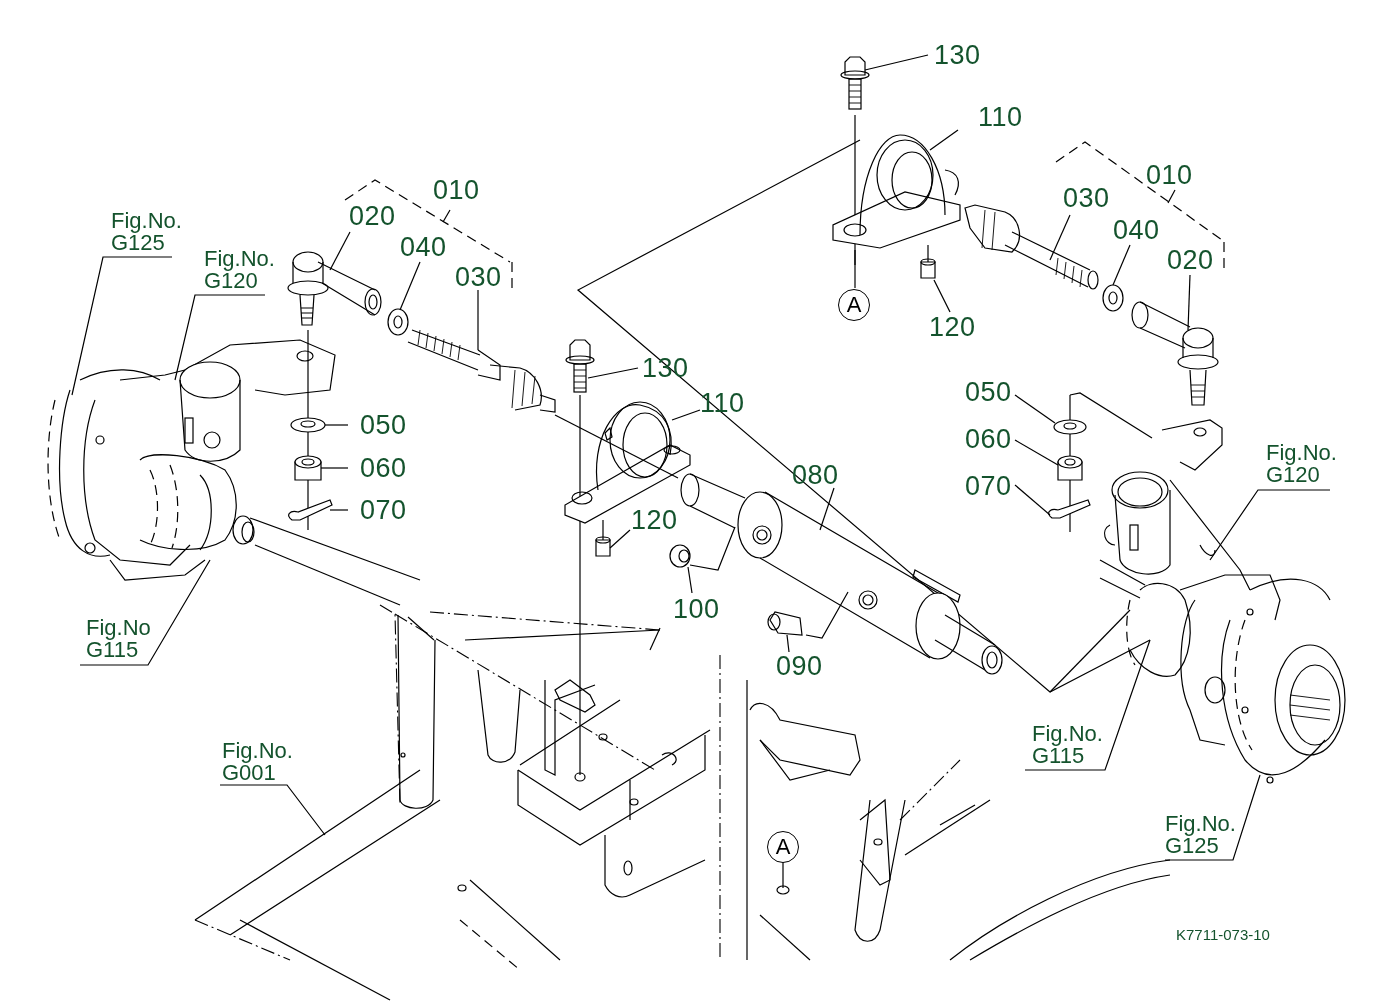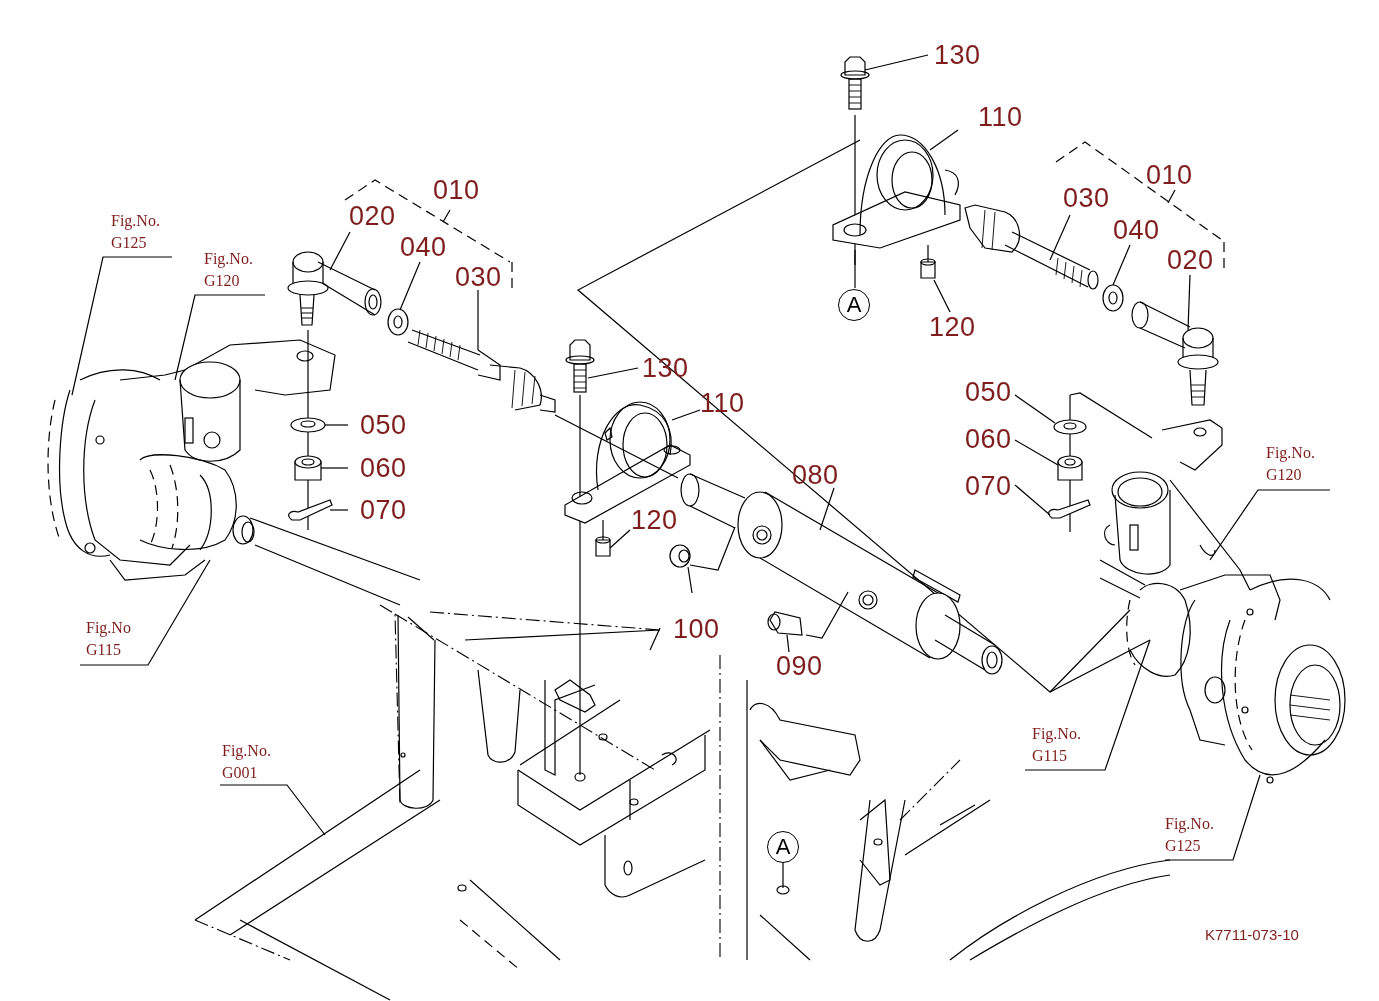--- a/index.html
+++ b/index.html
@@ -4,24 +4,24 @@
 <style>
   html, body { margin: 0; padding: 0; background: #ffffff; }
   body { width: 1379px; height: 1001px; overflow: hidden; position: relative; }
   #stage { position: absolute; left: 0; top: 0; width: 1379px; height: 1001px; }
   svg { position: absolute; left: 0; top: 0; }
   .ln { stroke: #000; stroke-width: 1.2; fill: none; }
   .lnf { stroke: #000; stroke-width: 1.2; fill: #fff; }
   .dash { stroke: #000; stroke-width: 1.2; fill: none; stroke-dasharray: 10 6; }
   .dashd { stroke: #000; stroke-width: 1.1; fill: none; stroke-dasharray: 14 4 2 4; }
   .thin { stroke: #000; stroke-width: 0.9; fill: none; }
-  .lbl { position: absolute; font-family: "Liberation Sans", sans-serif; color: #7f1d1d; line-height: 1; white-space: nowrap; }
+  .lbl { position: absolute; font-family: "Liberation Sans", sans-serif; color: #14532d; line-height: 1; white-space: nowrap; }
   .part { font-size: 27px; letter-spacing: 0.5px; }
-  .fig { font-size: 16px; line-height: 22px; font-family: Liberation Serif, serif; }
-  .code { font-size: 15px; margin-left: 29px; }
+  .fig { font-size: 22px; line-height: 22px; }
+  .code { font-size: 15px; }
   .circ { position: absolute; width: 30px; height: 30px; border: 1.3px solid #000; border-radius: 50%;
           font-family: "Liberation Sans", sans-serif; font-size: 22px; text-align: center; line-height: 30px; background: #fff; }
 </style>
 </head>
 <body>
 
 <div id="stage">
 
 <svg width="1379" height="1001" viewBox="0 0 1379 1001">
 
@@ -314,21 +314,21 @@
 <span class="lbl part" style="left:349px;top:203px">020</span>
 <span class="lbl part" style="left:400px;top:234px">040</span>
 <span class="lbl part" style="left:455px;top:264px">030</span>
 <span class="lbl part" style="left:360px;top:412px">050</span>
 <span class="lbl part" style="left:360px;top:455px">060</span>
 <span class="lbl part" style="left:360px;top:497px">070</span>
 
 <span class="lbl part" style="left:642px;top:355px">130</span>
 <span class="lbl part" style="left:700px;top:390px">110</span>
 <span class="lbl part" style="left:631px;top:507px">120</span>
-<span class="lbl part" style="left:673px;top:616px">100</span>
+<span class="lbl part" style="left:673px;top:596px">100</span>
 <span class="lbl part" style="left:776px;top:653px">090</span>
 <span class="lbl part" style="left:792px;top:462px">080</span>
 
 <span class="lbl part" style="left:934px;top:42px">130</span>
 <span class="lbl part" style="left:978px;top:104px">110</span>
 <span class="lbl part" style="left:929px;top:314px">120</span>
 
 <span class="lbl part" style="left:1146px;top:162px">010</span>
 <span class="lbl part" style="left:1063px;top:185px">030</span>
 <span class="lbl part" style="left:1113px;top:217px">040</span>

